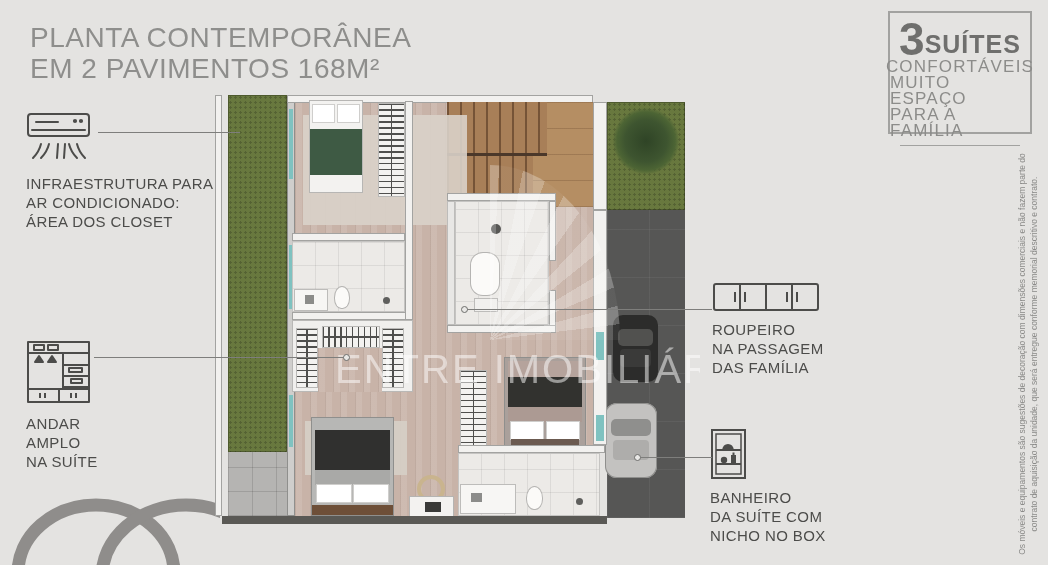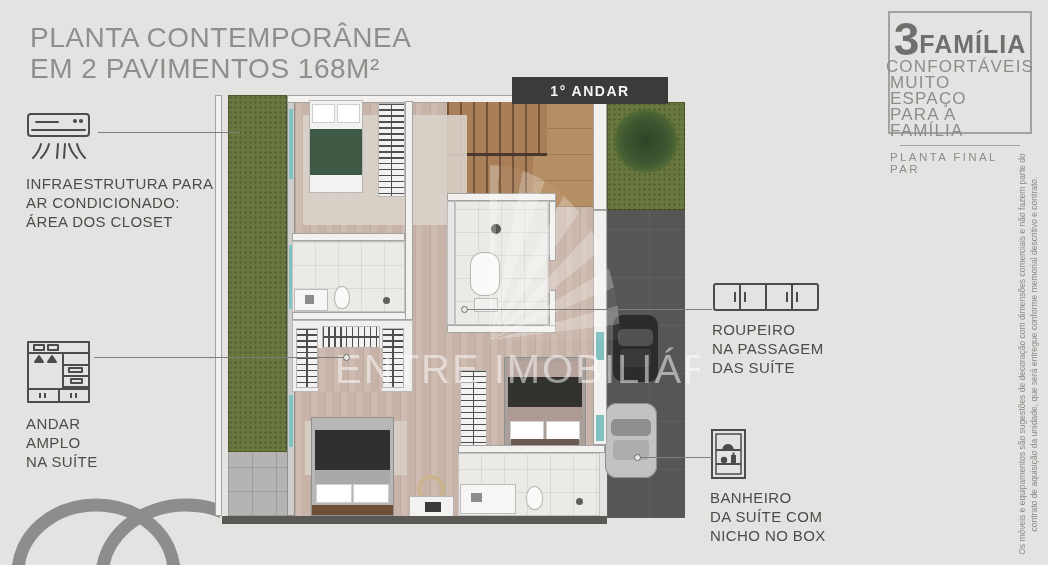--- a/index.html
+++ b/index.html
@@ -169,23 +169,20 @@
       <div class="a" style="left:13px;top:40px;width:11px;height:9px;background:#8c8c8a;"></div>
       <div class="a" style="left:69px;top:34px;width:15px;height:22px;background:#fbfaf8;border-radius:50% 50% 45% 45%;box-shadow:0 0 0 1px #b5b4b2;"></div>
       <div class="a" style="left:118px;top:45px;width:7px;height:7px;border-radius:50%;background:#5f5f5d;"></div>
     </div>
     <div class="a darkwall" style="left:7px;top:431px;width:385px;height:8px;"></div>
 
     <div class="a wm-fan"></div>
     <div class="a wm-text">ENTRE IMOBILIÁRIA</div>
   </div>
 
-  <div class="a banner">
-    <span>1° ANDAR</span>
-  </div>
 
   <div class="a lead" style="left:98px;top:132px;width:142px;"></div>
   <div class="a lead" style="left:94px;top:357px;width:252px;"></div>
   <div class="a dot" style="left:343px;top:354px;"></div>
   <div class="a lead" style="left:466px;top:309px;width:246px;"></div>
   <div class="a dot" style="left:461px;top:306px;"></div>
   <div class="a lead" style="left:639px;top:457px;width:73px;"></div>
   <div class="a dot" style="left:634px;top:454px;"></div>
 
   <div class="a" style="left:26px;top:110px;">
@@ -250,21 +247,21 @@
           <line x1="80" y1="2" x2="80" y2="28"></line>
         <line x1="23" y1="10" x2="23" y2="20"></line>
           <line x1="33" y1="10" x2="33" y2="20"></line>
         <line x1="75" y1="10" x2="75" y2="20"></line>
           <line x1="85" y1="10" x2="85" y2="20"></line>
       </g>
     </svg>
     <div class="note" style="margin-top:8px;">
       <div>ROUPEIRO</div>
       <div>NA PASSAGEM</div>
-      <div>DAS SUÍTE</div>
+      <div>DAS FAMÍLIA</div>
     </div>
   </div>
 
   <div class="a" style="left:710px;top:428px;">
     <svg width="38" height="52" viewBox="0 0 38 52">
       <g fill="none" stroke="#4c4c4a" stroke-width="2">
         <rect x="2" y="2" width="33" height="48"></rect>
         <rect x="6" y="6" width="25" height="40" stroke-width="1.5"></rect>
         <line x1="6" y1="22" x2="31" y2="22"></line>
           <line x1="6" y1="36" x2="31" y2="36"></line>
@@ -277,27 +274,26 @@
     <div class="note" style="margin-top:8px;">
       <div>BANHEIRO</div>
       <div>DA SUÍTE COM</div>
       <div>NICHO NO BOX</div>
     </div>
   </div>
 
   <div class="a badge">
     <div class="badge-row">
       <span class="badge-num">3</span>
-      <span class="badge-word">FAMÍLIA</span>
+      <span class="badge-word">SUÍTES</span>
     </div>
     <div class="badge-line">CONFORTÁVEIS</div>
     <div class="badge-line">MUITO ESPAÇO</div>
     <div class="badge-line">PARA A FAMÍLIA</div>
     <div class="badge-div"></div>
-    <div class="badge-foot">PLANTA FINAL PAR</div>
   </div>
 
   <div class="disclaimer a">
     <div>Os móveis e equipamentos são sugestões de decoração com dimensões comerciais e não fazem parte do</div>
     <div>contrato de aquisição da unidade, que será entregue conforme memorial descritivo e contrato.</div>
   </div>
 
   <svg class="a" style="left:0;top:478px;" width="220" height="87" viewBox="0 0 220 87">
     <g fill="none" stroke="#8f8d8b" stroke-width="13">
       <path d="M18,95 A78,68 0 0 1 174,95"></path>

